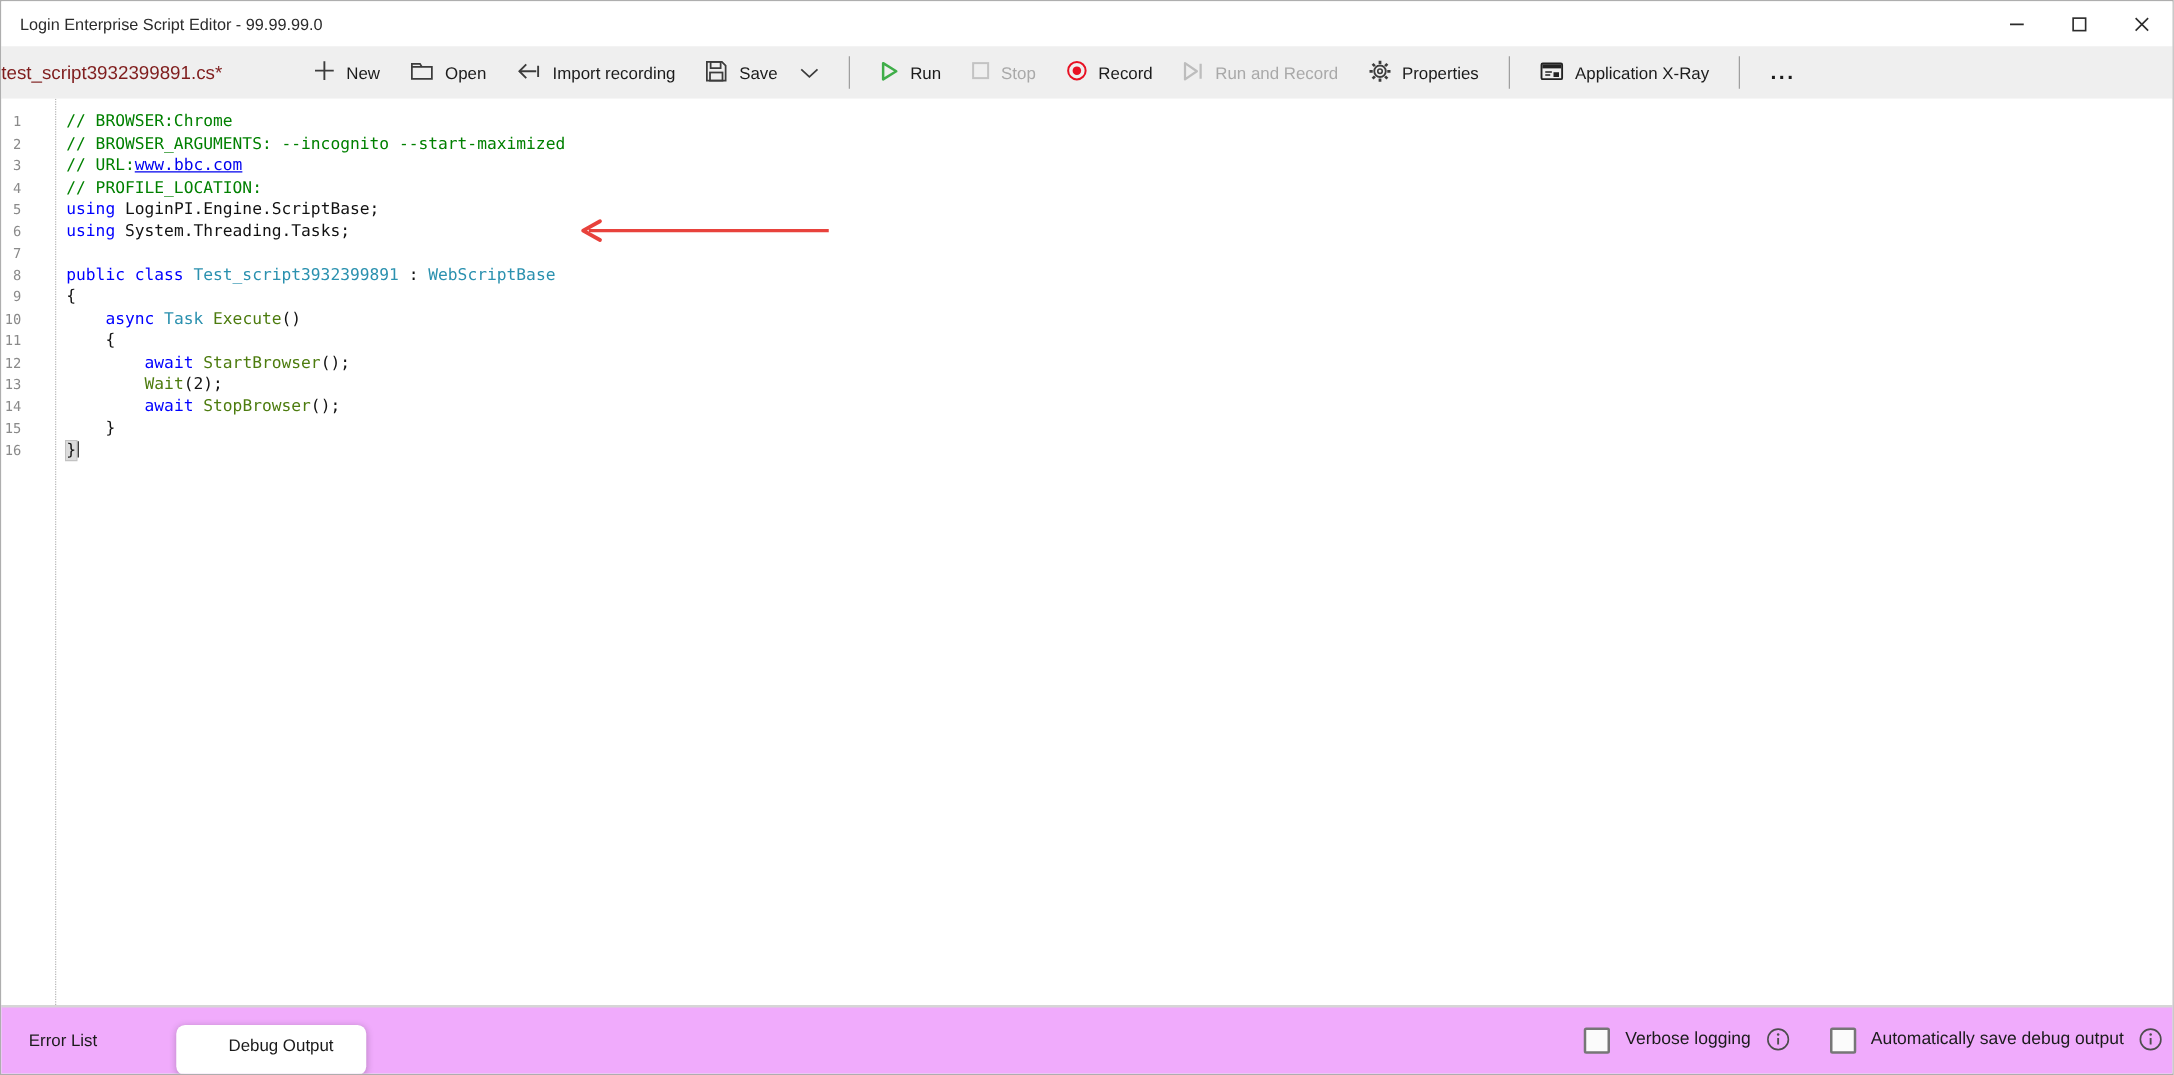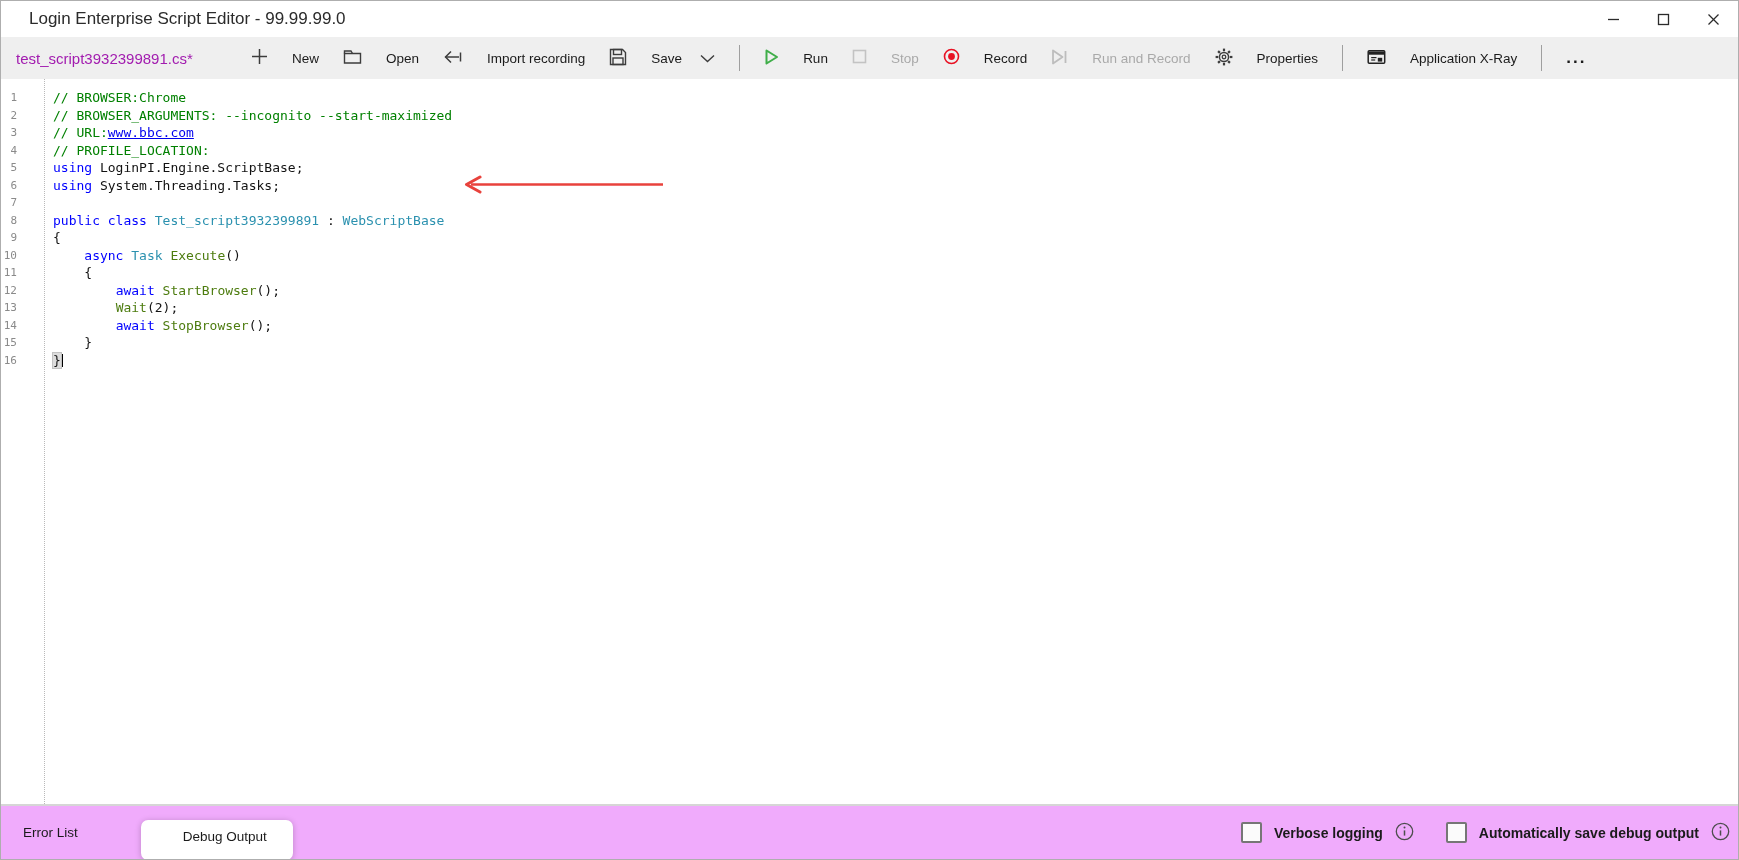--- a/index.html
+++ b/index.html
@@ -3,30 +3,30 @@
 <meta charset="utf-8">
 <style>
   * { margin:0; padding:0; box-sizing:border-box; }
   body { font-family:"Liberation Sans", sans-serif; background:#c9c9c9; }
   .window{
     width:1739px; height:860px; background:#ffffff; position:relative;
     border:1px solid #aeaeae; overflow:hidden; display:flex; flex-direction:column;
   }
   
   .titlebar{ height:36px; background:#ffffff; display:flex; align-items:center; flex:0 0 auto; }
-  .titlebar .title{ font-size:17px; color:#2b2b2b; padding-left:28px; }
+  .titlebar .title{ font-size:13px; color:#2b2b2b; padding-left:15px; }
   .win-controls{ margin-left:auto; display:flex; height:100%; }
   .win-btn{ width:50px; height:100%; display:flex; align-items:center; justify-content:center;
             background:transparent; border:none; cursor:pointer; }
   .win-btn svg{ display:block; }
   
   .toolbar{ height:42px; background:#efefef; display:flex; align-items:center; flex:0 0 auto; }
-  .filename{ font-size:15px; color:#a21caf; padding-left:15px; white-space:nowrap; width:250px; }
+  .filename{ font-size:15px; color:#7f1d1d; white-space:nowrap; width:250px; }
   .tb-group{ display:flex; align-items:center; gap:24px; }
-  .tb-btn{ display:flex; align-items:center; gap:24px; background:transparent; border:none;
+  .tb-btn{ display:flex; align-items:center; gap:9px; background:transparent; border:none;
            font-size:13.5px; color:#1b1b1b; font-family:inherit; cursor:pointer; white-space:nowrap; }
   .tb-btn.disabled{ color:#a9a9a9; cursor:default; }
   .tb-sep{ width:1px; height:26px; background:#9f9f9f; }
   .tb-chevron{ margin-left:-6px; }
   .tb-more{ font-size:17px; font-weight:bold; letter-spacing:2px; padding-right:6px; }
   
   .editor{ flex:1 1 auto; background:#ffffff; display:flex; position:relative; overflow:hidden;
            font-family:"DejaVu Sans Mono", monospace; font-size:13px; line-height:17.5px; }
   .gutter{ width:44px; flex:0 0 auto; padding:10px 27px 0 2px; text-align:right;
            border-right:1px dotted #b9b9b9; color:#8a8a8a; font-size:11px; user-select:none; }
@@ -41,21 +41,21 @@
   .tok-brace-match{ color:#121212; background:#dcdcdc; outline:1px solid #c2c2c2; }
   .caret{ display:inline-block; width:1.5px; height:13px; background:#000; vertical-align:-2px; margin-left:1px; }
   .red-arrow{ position:absolute; left:462px; top:96px; pointer-events:none; }
   
   .bottombar{ height:55px; flex:0 0 auto; background:#f0abfc; border-top:2px solid #d6d6d6;
               display:flex; align-items:center; }
   .tabs{ display:flex; align-items:center; height:100%; }
   .tab{ font-size:13.5px; color:#1b1b1b; padding:9px 22px; cursor:pointer; white-space:nowrap; }
   .tab.active{ background:#ffffff; border-radius:7px; box-shadow:0 1px 6px rgba(0,0,0,.22);
                margin-top:14px; padding:9px 26px 16px 42px;margin-left:41px; }
-  .bb-right{ margin-left:auto; display:flex; align-items:center; gap:12px; padding-right:8px;font-weight:bold; }
+  .bb-right{ margin-left:auto; display:flex; align-items:flex-start; gap:12px; padding-right:8px; }
   .checkbox{ width:21px; height:21px; border:2px solid #767676; border-radius:2px; background:#fbfbfb; cursor:pointer; }
   .bb-label{ font-size:14px; color:#1b1b1b; white-space:nowrap; }
   .bb-gap{ width:8px; }
   .info-btn{ background:none; border:none; cursor:pointer; display:flex; align-items:center; }
 </style>
 </head>
 <body>
 
 <div class="window">
 

